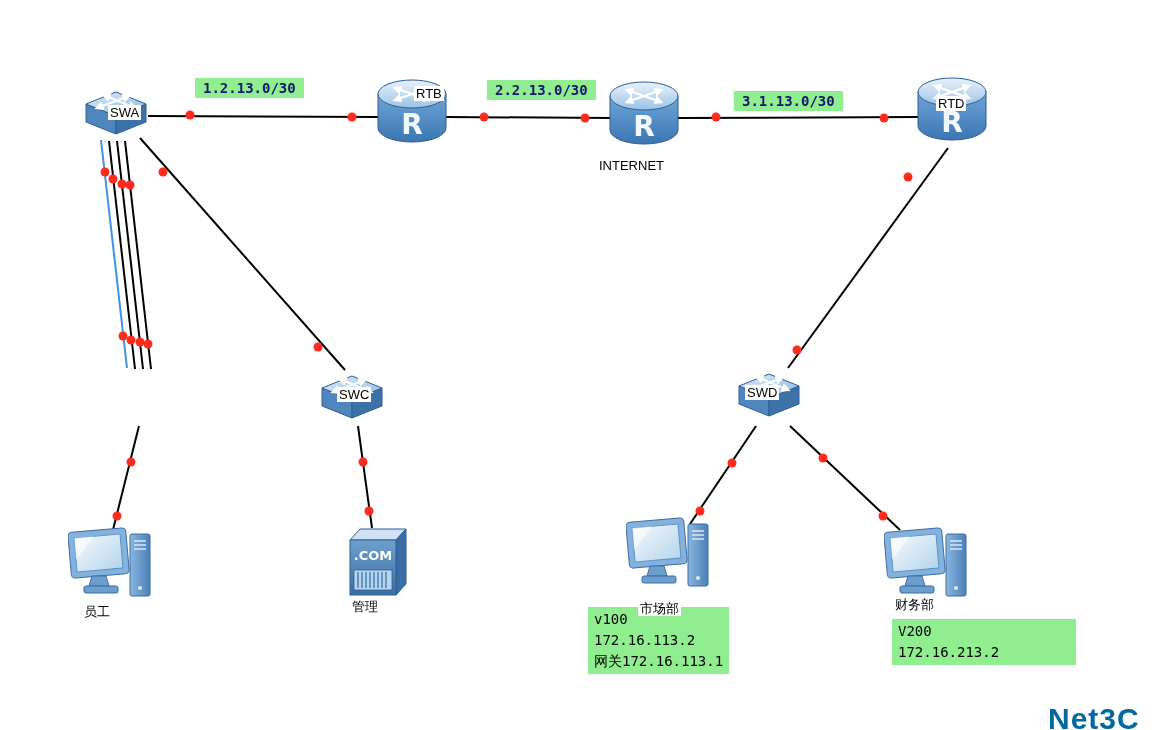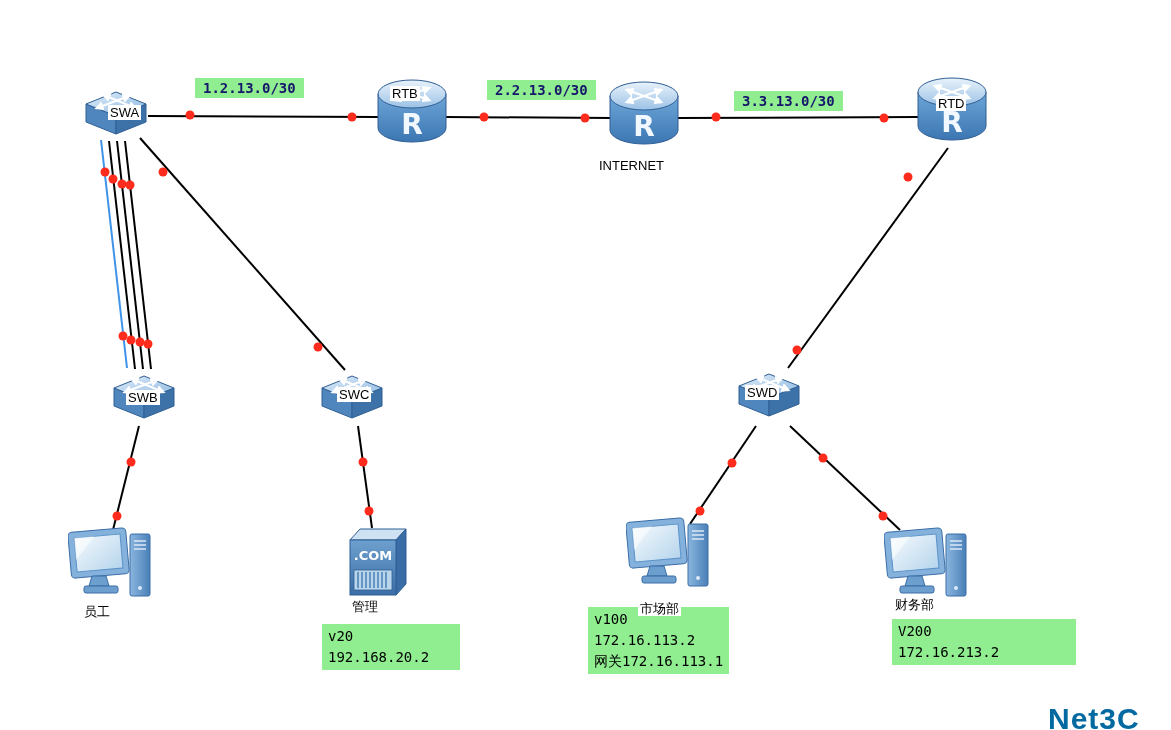--- a/index.html
+++ b/index.html
@@ -141,30 +141,20 @@
     <svg width="64" height="58" viewBox="0 0 64 58">
       <polygon points="2,20 2,38 32,50 32,32" fill="#4f86bd" stroke="#2f5f94"></polygon>
       <polygon points="32,32 32,50 62,38 62,20" fill="#3d72a8" stroke="#2f5f94"></polygon>
       <polygon points="2,20 32,8 62,20 32,32" fill="url(#gSwTop)" stroke="#2f5f94"></polygon>
       <line x1="13" y1="24" x2="45" y2="12" stroke="#fff" stroke-width="2.2" marker-start="url(#ah)" marker-end="url(#ah)"></line>
       <line x1="20" y1="11" x2="51" y2="24" stroke="#fff" stroke-width="2.2" marker-start="url(#ah)" marker-end="url(#ah)"></line>
     </svg>
     <span class="dev-label" style="left:24px;top:21px">SWA</span>
   </div>
 
-  <div class="node" style="left:112px;top:368px">
-    <svg width="64" height="58" viewBox="0 0 64 58">
-      <polygon points="2,20 2,38 32,50 32,32" fill="#4f86bd" stroke="#2f5f94"></polygon>
-      <polygon points="32,32 32,50 62,38 62,20" fill="#3d72a8" stroke="#2f5f94"></polygon>
-      <polygon points="2,20 32,8 62,20 32,32" fill="url(#gSwTop)" stroke="#2f5f94"></polygon>
-      <line x1="13" y1="24" x2="45" y2="12" stroke="#fff" stroke-width="2.2" marker-start="url(#ah)" marker-end="url(#ah)"></line>
-      <line x1="20" y1="11" x2="51" y2="24" stroke="#fff" stroke-width="2.2" marker-start="url(#ah)" marker-end="url(#ah)"></line>
-    </svg>
-    <span class="dev-label" style="left:14px;top:22px">SWB</span>
-  </div>
 
   <div class="node" style="left:737px;top:366px">
     <svg width="64" height="58" viewBox="0 0 64 58">
       <polygon points="2,20 2,38 32,50 32,32" fill="#4f86bd" stroke="#2f5f94"></polygon>
       <polygon points="32,32 32,50 62,38 62,20" fill="#3d72a8" stroke="#2f5f94"></polygon>
       <polygon points="2,20 32,8 62,20 32,32" fill="url(#gSwTop)" stroke="#2f5f94"></polygon>
       <line x1="13" y1="24" x2="45" y2="12" stroke="#fff" stroke-width="2.2" marker-start="url(#ah)" marker-end="url(#ah)"></line>
       <line x1="20" y1="11" x2="51" y2="24" stroke="#fff" stroke-width="2.2" marker-start="url(#ah)" marker-end="url(#ah)"></line>
     </svg>
     <span class="dev-label" style="left:8px;top:19px">SWD</span>
@@ -182,21 +172,21 @@
   </div>
 
   <div class="node" style="left:374px;top:78px">
     <svg width="76" height="70" viewBox="0 0 76 70">
       <path d="M4,16 L4,50 A34,14 0 0 0 72,50 L72,16 Z" fill="url(#gBody)" stroke="#2f5f94"></path>
       <ellipse cx="38" cy="16" rx="34" ry="14" fill="url(#gTop)" stroke="#2f5f94"></ellipse>
       <line x1="21" y1="10" x2="55" y2="22" stroke="#fff" stroke-width="2.2" marker-start="url(#ah)" marker-end="url(#ah)"></line>
       <line x1="55" y1="10" x2="21" y2="22" stroke="#fff" stroke-width="2.2" marker-start="url(#ah)" marker-end="url(#ah)"></line>
       <text x="38" y="56" text-anchor="middle" font-size="28" font-weight="bold" fill="#f2f8ff" font-family="DejaVu Sans, sans-serif">R</text>
     </svg>
-    <span class="dev-label" style="left:16px;top:8px">RTB</span>
+    <span class="dev-label" style="left:40px;top:8px">RTB</span>
   </div>
 
   <div class="node" style="left:606px;top:80px">
     <svg width="76" height="70" viewBox="0 0 76 70">
       <path d="M4,16 L4,50 A34,14 0 0 0 72,50 L72,16 Z" fill="url(#gBody)" stroke="#2f5f94"></path>
       <ellipse cx="38" cy="16" rx="34" ry="14" fill="url(#gTop)" stroke="#2f5f94"></ellipse>
       <line x1="21" y1="10" x2="55" y2="22" stroke="#fff" stroke-width="2.2" marker-start="url(#ah)" marker-end="url(#ah)"></line>
       <line x1="55" y1="10" x2="21" y2="22" stroke="#fff" stroke-width="2.2" marker-start="url(#ah)" marker-end="url(#ah)"></line>
       <text x="38" y="56" text-anchor="middle" font-size="28" font-weight="bold" fill="#f2f8ff" font-family="DejaVu Sans, sans-serif">R</text>
     </svg>
@@ -282,26 +272,22 @@
         <polygon points="8,10 28,10 8,32" fill="#ffffff" opacity="0.55"></polygon>
       </g>
       <polygon points="24,50 38,50 41,60 21,60" fill="#6d9fce" stroke="#3a6da6"></polygon>
       <rect x="16" y="60" width="34" height="7" rx="2" fill="#6d9fce" stroke="#3a6da6"></rect>
     </svg>
     <span class="dev-label" style="left:9px;top:71px">财务部</span>
   </div>
 
   <div class="subnet" style="left:195px;top:78px">1.2.13.0/30</div>
   <div class="subnet" style="left:487px;top:80px">2.2.13.0/30</div>
-  <div class="subnet" style="left:734px;top:91px">3.3.13.0/30</div>
-
-  <div class="note" style="left:322px;top:624px;min-width:138px">
-    <div>v20</div>
-    <div>192.168.20.2</div>
-  </div>
+  <div class="subnet" style="left:734px;top:91px">3.1.13.0/30</div>
+
   <div class="note" style="left:588px;top:607px">
     <div>v100</div>
     <div>172.16.113.2</div>
     <div>网关172.16.113.1</div>
   </div>
   <div class="note" style="left:892px;top:619px;min-width:184px">
     <div>V200</div>
     <div>172.16.213.2</div>
   </div>
 

